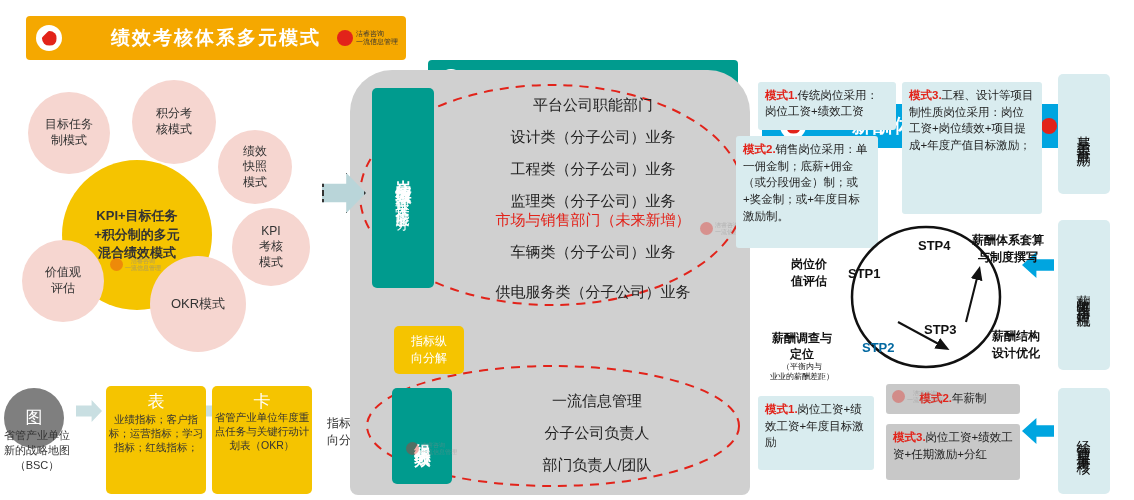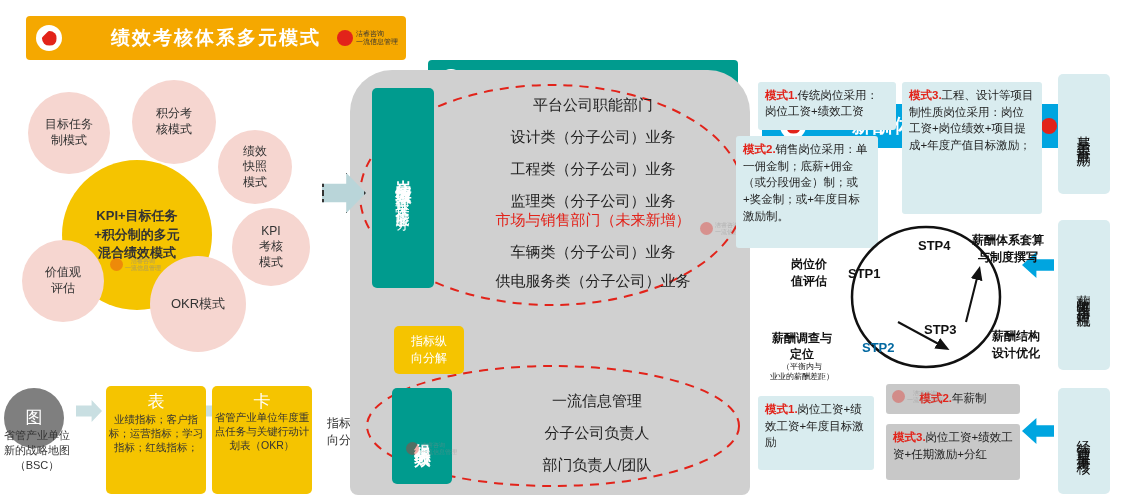--- a/index.html
+++ b/index.html
@@ -172,21 +172,21 @@
   <div class="vtext" style="font-size:14px;">技能</div>
   <div class="vtext" style="font-size:14px;">服务</div>
 </div>
 
 <div class="abs" style="left:448px;top:96px;width:290px;">
   <div style="font-size:15px;color:#222;margin-bottom:13px;text-align:center;">平台公司职能部门</div>
   <div style="font-size:15px;color:#222;margin-bottom:13px;text-align:center;">设计类（分子公司）业务</div>
   <div style="font-size:15px;color:#222;margin-bottom:13px;text-align:center;">工程类（分子公司）业务</div>
   <div style="font-size:15px;color:#222;margin-bottom:0;text-align:center;">监理类（分子公司）业务</div>
   <div style="font-size:15px;color:#e2231a;margin-bottom:13px;text-align:center;">市场与销售部门（未来新增）</div>
-  <div style="font-size:15px;color:#222;margin-bottom:10px;text-align:center;">车辆类（分子公司）业务</div>
+  <div style="font-size:15px;color:#222;margin-bottom:21px;text-align:center;">车辆类（分子公司）业务</div>
   <div style="font-size:15px;color:#222;text-align:center;">供电服务类（分子公司）业务</div>
 </div>
 <span class="wm" style="left:700px;top:222px;">
   <span class="d"></span>
     <span class="t"><span>洁睿咨询</span><br><span>一流信息管理</span></span>
 </span>
 
 <div class="abs box" style="left:394px;top:326px;width:70px;height:48px;background:#f5c400;color:#fff;font-size:12px;line-height:1.4;white-space:pre-line;">
   <span>指标纵
 向分解</span>

